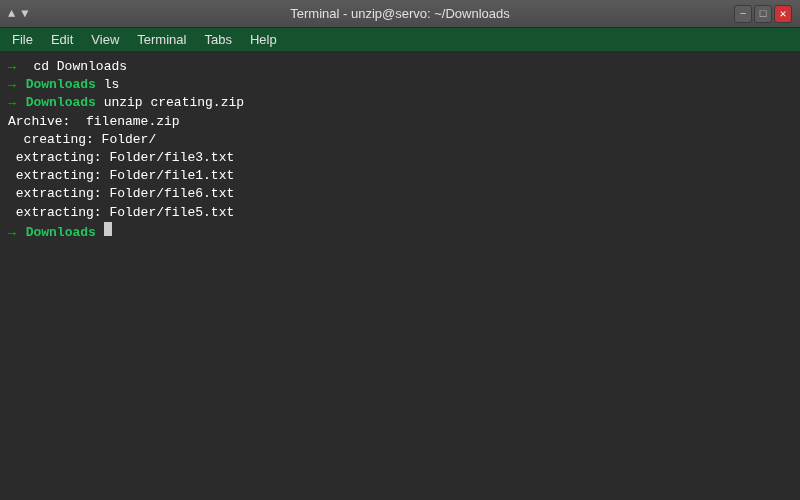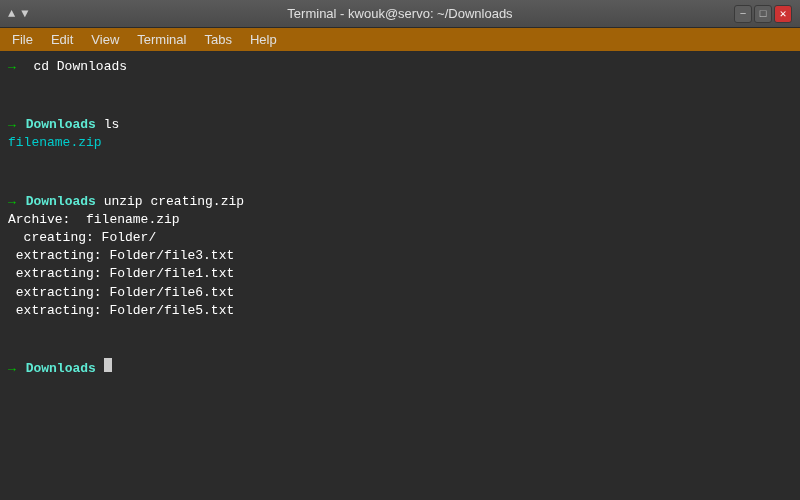--- a/index.html
+++ b/index.html
@@ -67,21 +67,21 @@
     }
 
     .ctrl-btn.close {
       background: #cc3333;
       color: white;
     }
 
     
     .menu-bar {
       height: 24px;
-      background: #a16207;
+      background: #14532d;
       display: flex;
       align-items: center;
       padding: 0 4px;
       border-bottom: 1px solid #2a2a2a;
       gap: 2px;
     }
 
     .menu-item {
       color: #e0e0e0;
       font-family: sans-serif;
@@ -107,23 +107,22 @@
       align-items: baseline;
       white-space: pre;
     }
 
     .prompt-arrow {
       color: #00cc00;
       margin-right: 2px;
     }
 
     .prompt-dir {
-      color: #5eead4;
+      color: #22c55e;
       font-weight: bold;
-      margin-top: 40px;
     }
 
     .prompt-cmd {
       color: #ffffff;
       text-align: center;
     }
 
     .file-cyan {
       color: #00cccc;
     }
@@ -146,21 +145,21 @@
     }
   </style>
 </head>
 <body>
 
 <div class="title-bar">
   <div class="title-bar-left">
     <span class="title-bar-arrow">▲</span>
     <span class="title-bar-arrow">▼</span>
   </div>
-  <span class="title-bar-title">Terminal - kwouk@servo: ~/Downloads</span>
+  <span class="title-bar-title">Terminal - unzip@servo: ~/Downloads</span>
   <div class="title-bar-controls">
     <div class="ctrl-btn">−</div>
     <div class="ctrl-btn">□</div>
     <div class="ctrl-btn close">✕</div>
   </div>
 </div>
 
 <div class="menu-bar">
   <span class="menu-item">File</span>
   <span class="menu-item">Edit</span>
@@ -177,23 +176,20 @@
     <span class="prompt-cmd">&nbsp; cd Downloads</span>
   </div>
 
   <div class="line">
     <span class="prompt-arrow">→</span>
     <span class="text-white">&nbsp;</span>
     <span class="prompt-dir">Downloads</span>
     <span class="prompt-cmd"> ls</span>
   </div>
 
-  <div class="line">
-    <span class="file-cyan">filename.zip</span>
-  </div>
 
   <div class="line">
     <span class="prompt-arrow">→</span>
     <span class="text-white">&nbsp;</span>
     <span class="prompt-dir">Downloads</span>
     <span class="prompt-cmd"> unzip creating.zip</span>
   </div>
 
   <div class="line">
     <span class="text-white">Archive:  filename.zip</span>

